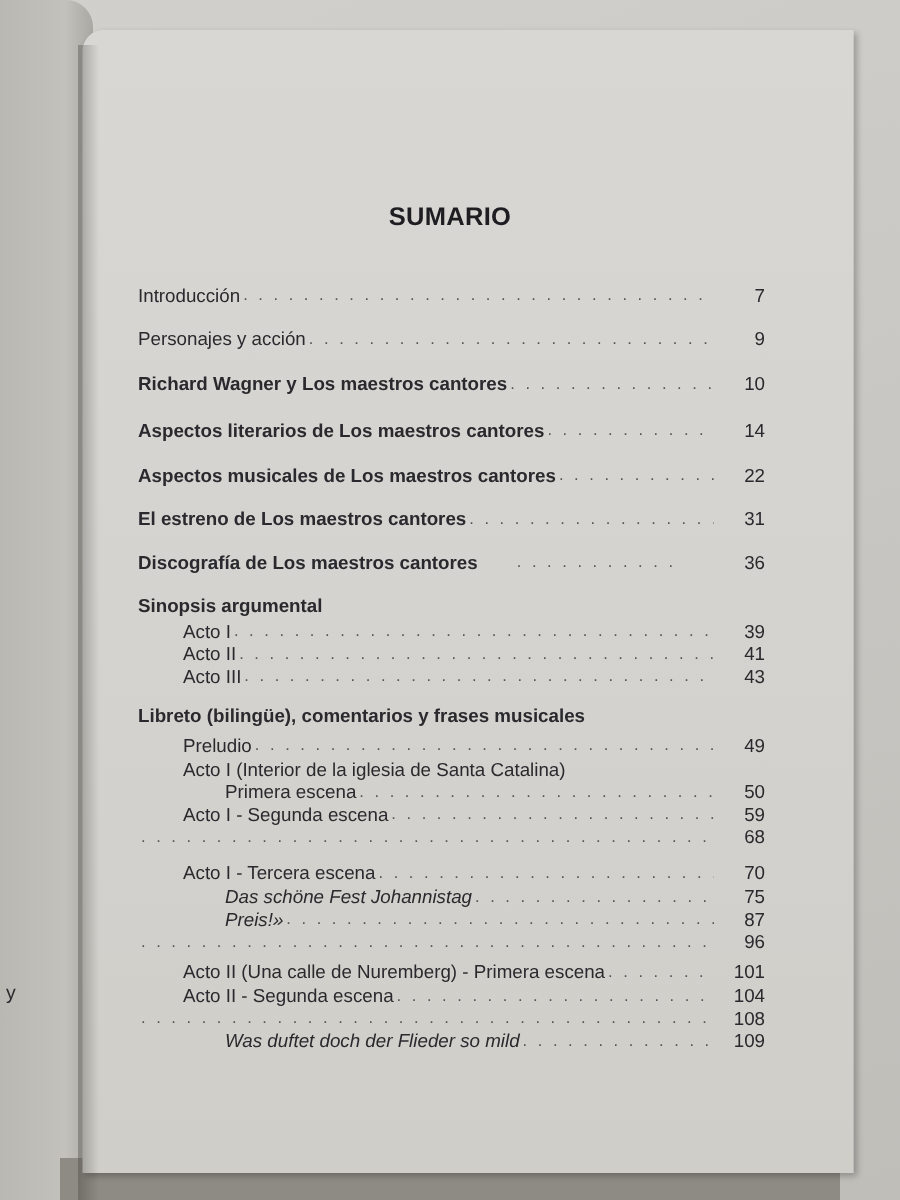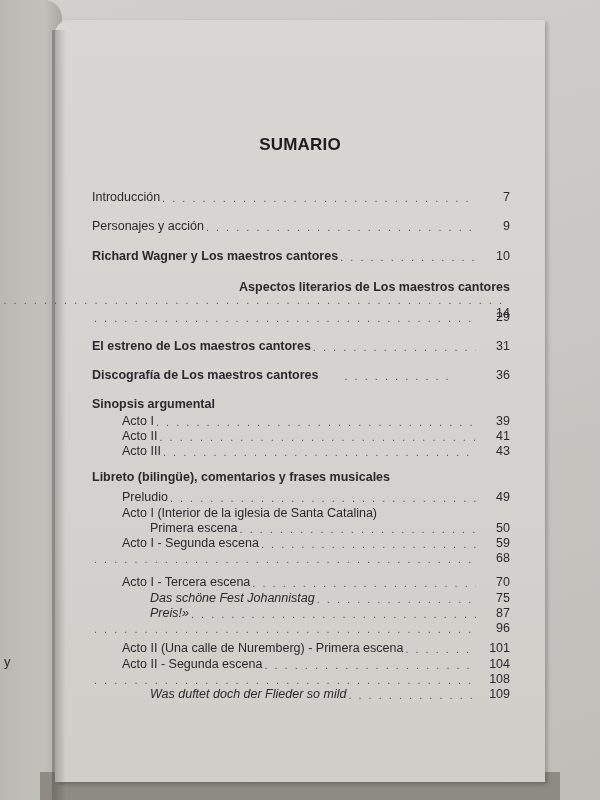--- a/index.html
+++ b/index.html
@@ -24,28 +24,29 @@
     }
     .bottom-shadow {
       position: absolute; left: 40px; top: 772px; width: 520px; height: 28px;
       background: #8e8b85;
     }
     .page {
       position: absolute; left: 55px; top: 20px; width: 490px; height: 762px;
       background: linear-gradient(180deg, #d8d7d3 0%, #d4d3cf 50%, #cfcec9 100%);
       border-top-left-radius: 14px;
       box-shadow: 2px 2px 4px rgba(0,0,0,0.25);
+      padding-left: 24px;
     }
     .title {
       position: absolute; left: 0; width: 490px; top: 115px; text-align: center;
       font-weight: bold; font-size: 17px; color: #1e1e22; letter-spacing: 0.2px;
     }
     .toc { position: absolute; left: 92px; top: 0; width: 418px; color: #2a2a2e; }
     .row {
-      position: absolute; left: 0; width: 418px; display: flex; align-items: flex-end;
+      position: absolute; left: 0; width: 418px; display: flex; align-items: center;
       font-size: 12.5px; white-space: nowrap;
     }
     .row.bold { font-weight: bold; }
     .row.italic .label { font-style: italic; }
     .label { flex: 0 0 auto; }
     .leader {
       flex: 1 1 auto; overflow: hidden; margin: 0 6px 0 2px; color: #555;
       letter-spacing: 5px; font-weight: normal; font-size: 11px;
     }
     .leader::before {
@@ -78,28 +79,29 @@
     <div class="row" style="top: 219px;">
       <span class="label">Personajes y acción</span>
       <span class="leader"></span>
       <span class="pg">9</span>
     </div>
     <div class="row bold" style="top: 249px;">
       <span class="label">Richard Wagner y Los maestros cantores</span>
       <span class="leader"></span>
       <span class="pg">10</span>
     </div>
-    <div class="row bold" style="top: 280px; flex-direction: column;">
+    <div class="row bold" style="top: 280px;">
       <span class="label">Aspectos literarios de Los maestros cantores</span>
       <span class="leader"></span>
       <span class="pg">14</span>
     </div>
     <div class="row bold" style="top: 310px;">
+      <span class="label">Aspectos musicales de Los maestros cantores</span>
       <span class="leader"></span>
-      <span class="pg">29</span>
+      <span class="pg">22</span>
     </div>
     <div class="row bold" style="top: 339px;">
       <span class="label">El estreno de Los maestros cantores</span>
       <span class="leader"></span>
       <span class="pg">31</span>
     </div>
     <div class="row bold" style="top: 368px; gap: 24px;">
       <span class="label">Discografía de Los maestros cantores</span>
       <span class="leader"></span>
       <span class="pg">36</span>

